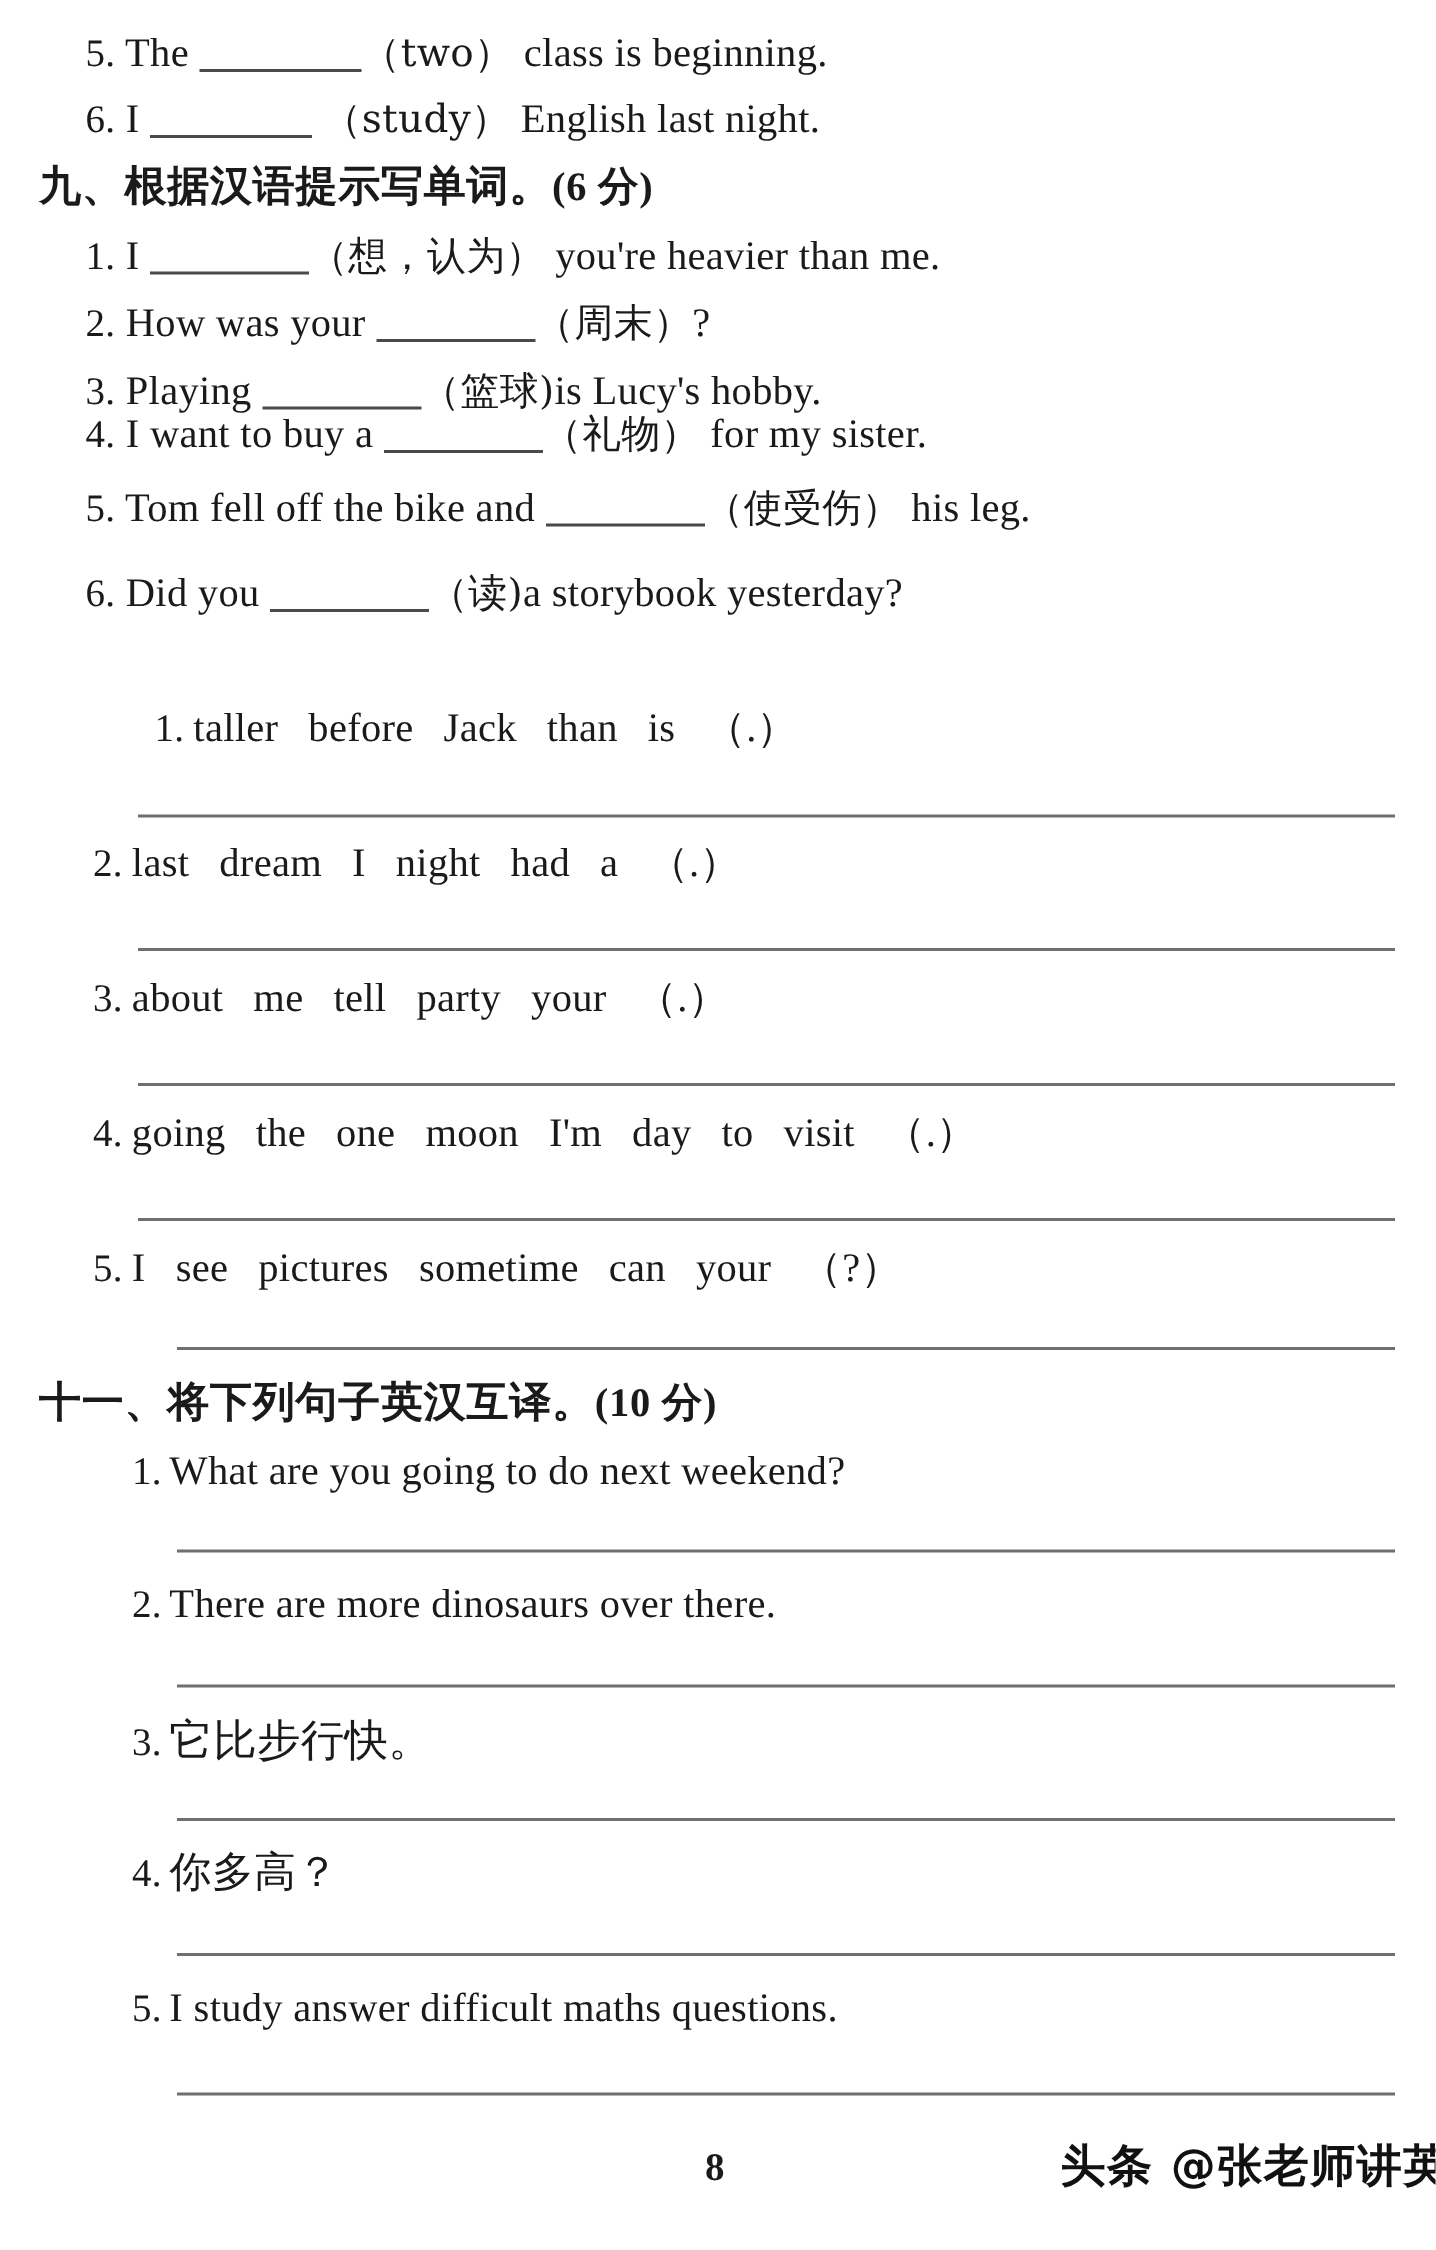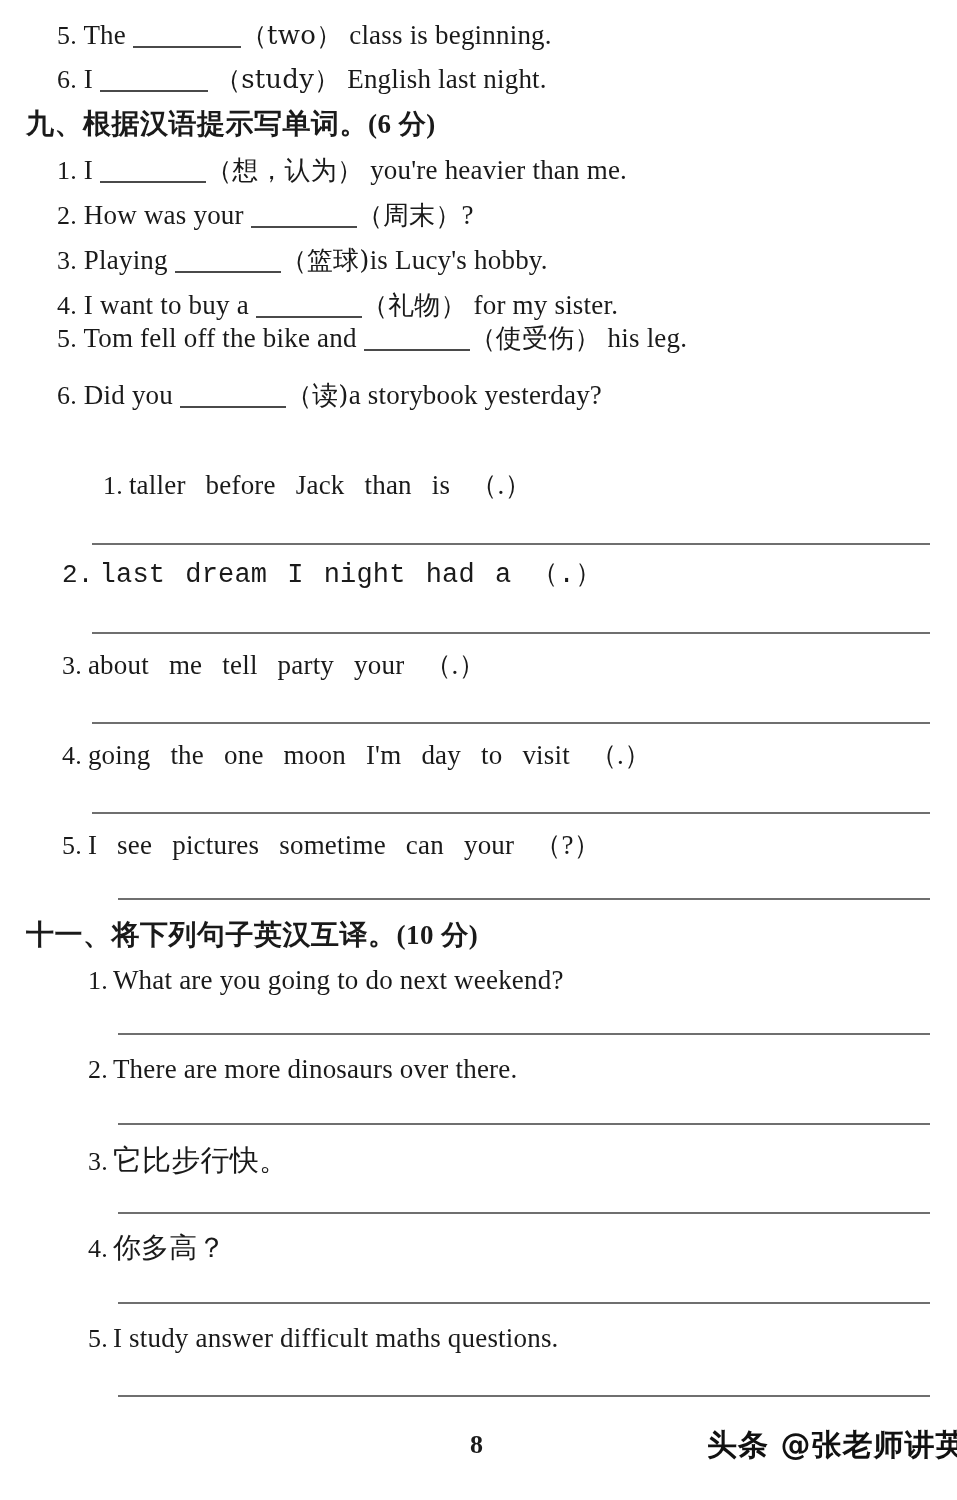--- a/index.html
+++ b/index.html
@@ -131,21 +131,21 @@
     <span>How was your</span>
     <span class="blank" style="width:106px;"></span><span class="cn-serif">（周末）</span><span>?</span>
   </div>
 
   <div class="qrow" style="left:57px; top:247px;">
     <span class="qnum">3.</span>
     <span>Playing</span>
     <span class="blank" style="width:106px;"></span><span class="cn-serif">（篮球)</span><span>is Lucy's hobby.</span>
   </div>
 
-  <div class="qrow" style="left:57px; top:292px;">
+  <div class="qrow" style="left:57px; top:276px;">
     <span class="qnum">4.</span>
     <span>I want to buy a</span>
     <span class="blank" style="width:106px;"></span><span class="cn-serif">（礼物）</span>
     <span>for my sister.</span>
   </div>
 
   <div class="qrow" style="left:57px; top:325px;">
     <span class="qnum">5.</span>
     <span>Tom fell off the bike and</span>
     <span class="blank" style="width:106px;"></span><span class="cn-serif">（使受伤）</span>
@@ -157,21 +157,21 @@
     <span>Did you</span>
     <span class="blank" style="width:106px;"></span><span class="cn-serif">（读)</span><span>a storybook yesterday?</span>
   </div>
 
 
   <div class="qrow scramble" style="left:62px; top:472px;margin-left:41px;">
     <span class="qnum" style="margin-right:6px;">1.</span><span class="w">taller</span><span class="w">before</span><span class="w">Jack</span><span class="w">than</span><span class="w">is</span><span class="w">（.）</span>
   </div>
   <div class="ansline" style="left:92px; top:543px; width:838px;"></div>
 
-  <div class="qrow scramble" style="left:62px; top:562px;font-family:Liberation Mono, monospace;">
+  <div class="qrow scramble" style="left:62px; top:562px;">
     <span class="qnum" style="margin-right:6px;">2.</span><span class="w">last</span><span class="w">dream</span><span class="w">I</span><span class="w">night</span><span class="w">had</span><span class="w">a</span><span class="w">（.）</span>
   </div>
   <div class="ansline" style="left:92px; top:632px; width:838px;"></div>
 
   <div class="qrow scramble" style="left:62px; top:652px;">
     <span class="qnum" style="margin-right:6px;">3.</span><span class="w">about</span><span class="w">me</span><span class="w">tell</span><span class="w">party</span><span class="w">your</span><span class="w">（.）</span>
   </div>
   <div class="ansline" style="left:92px; top:722px; width:838px;"></div>
 
   <div class="qrow scramble" style="left:62px; top:742px;">

